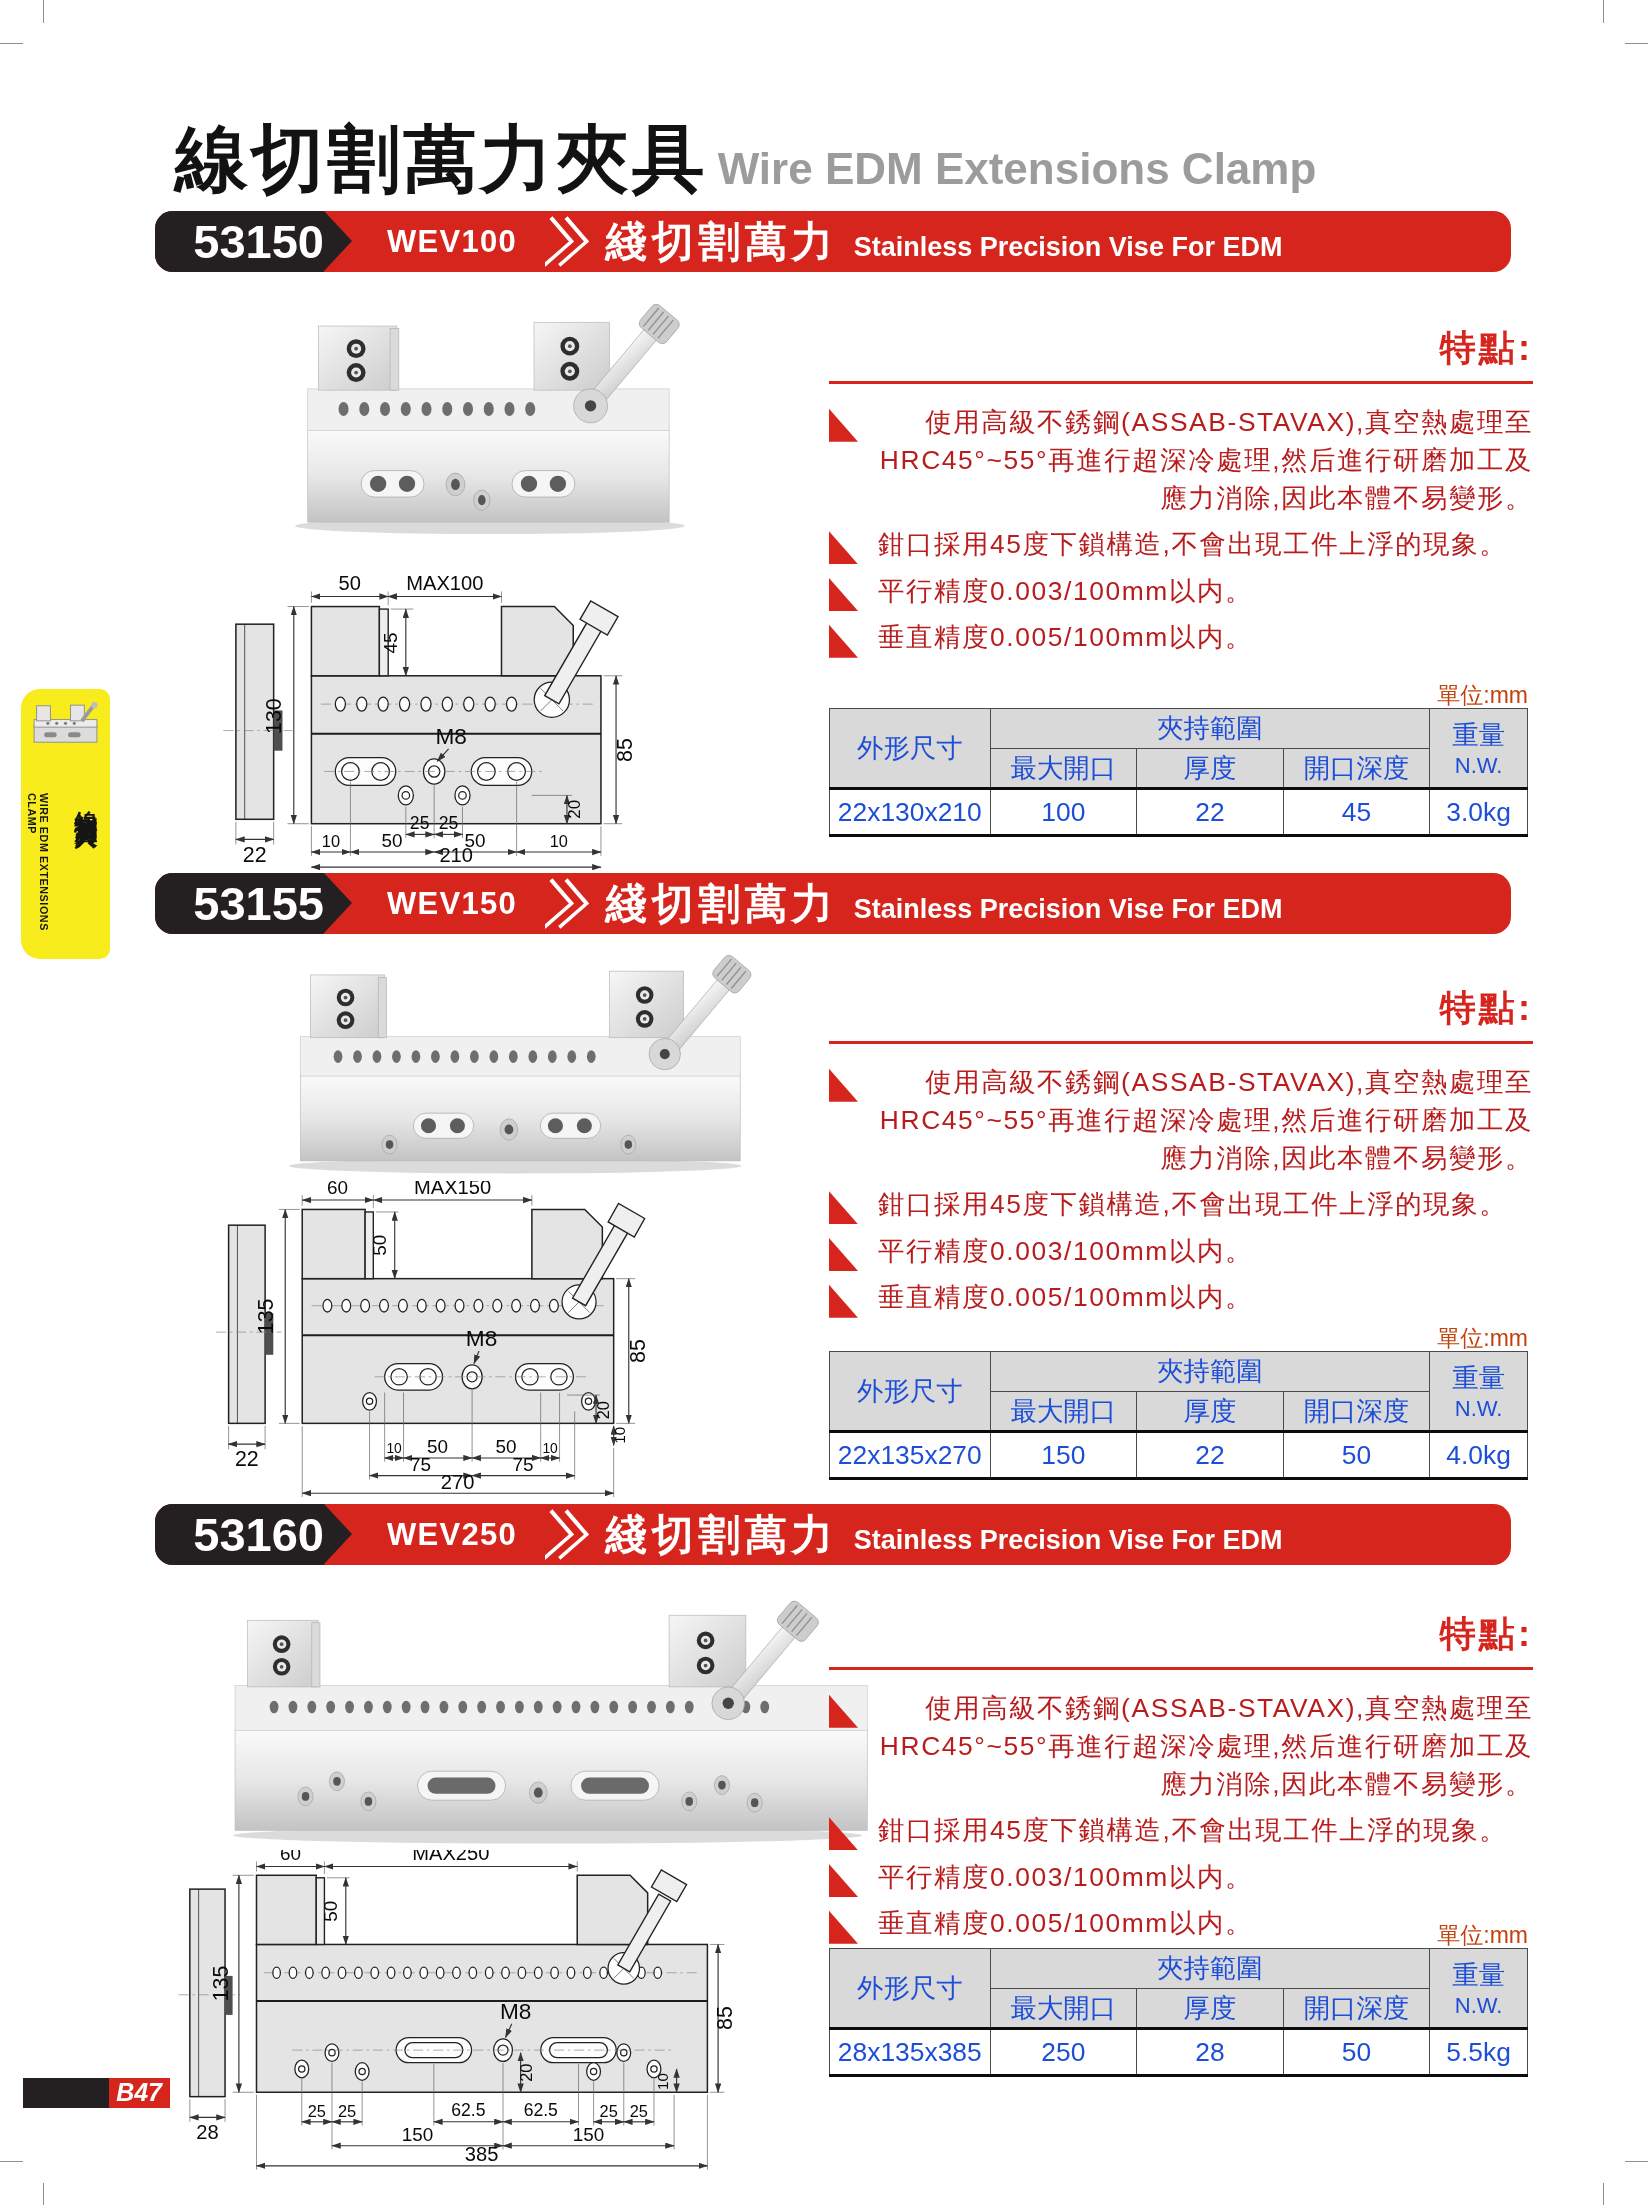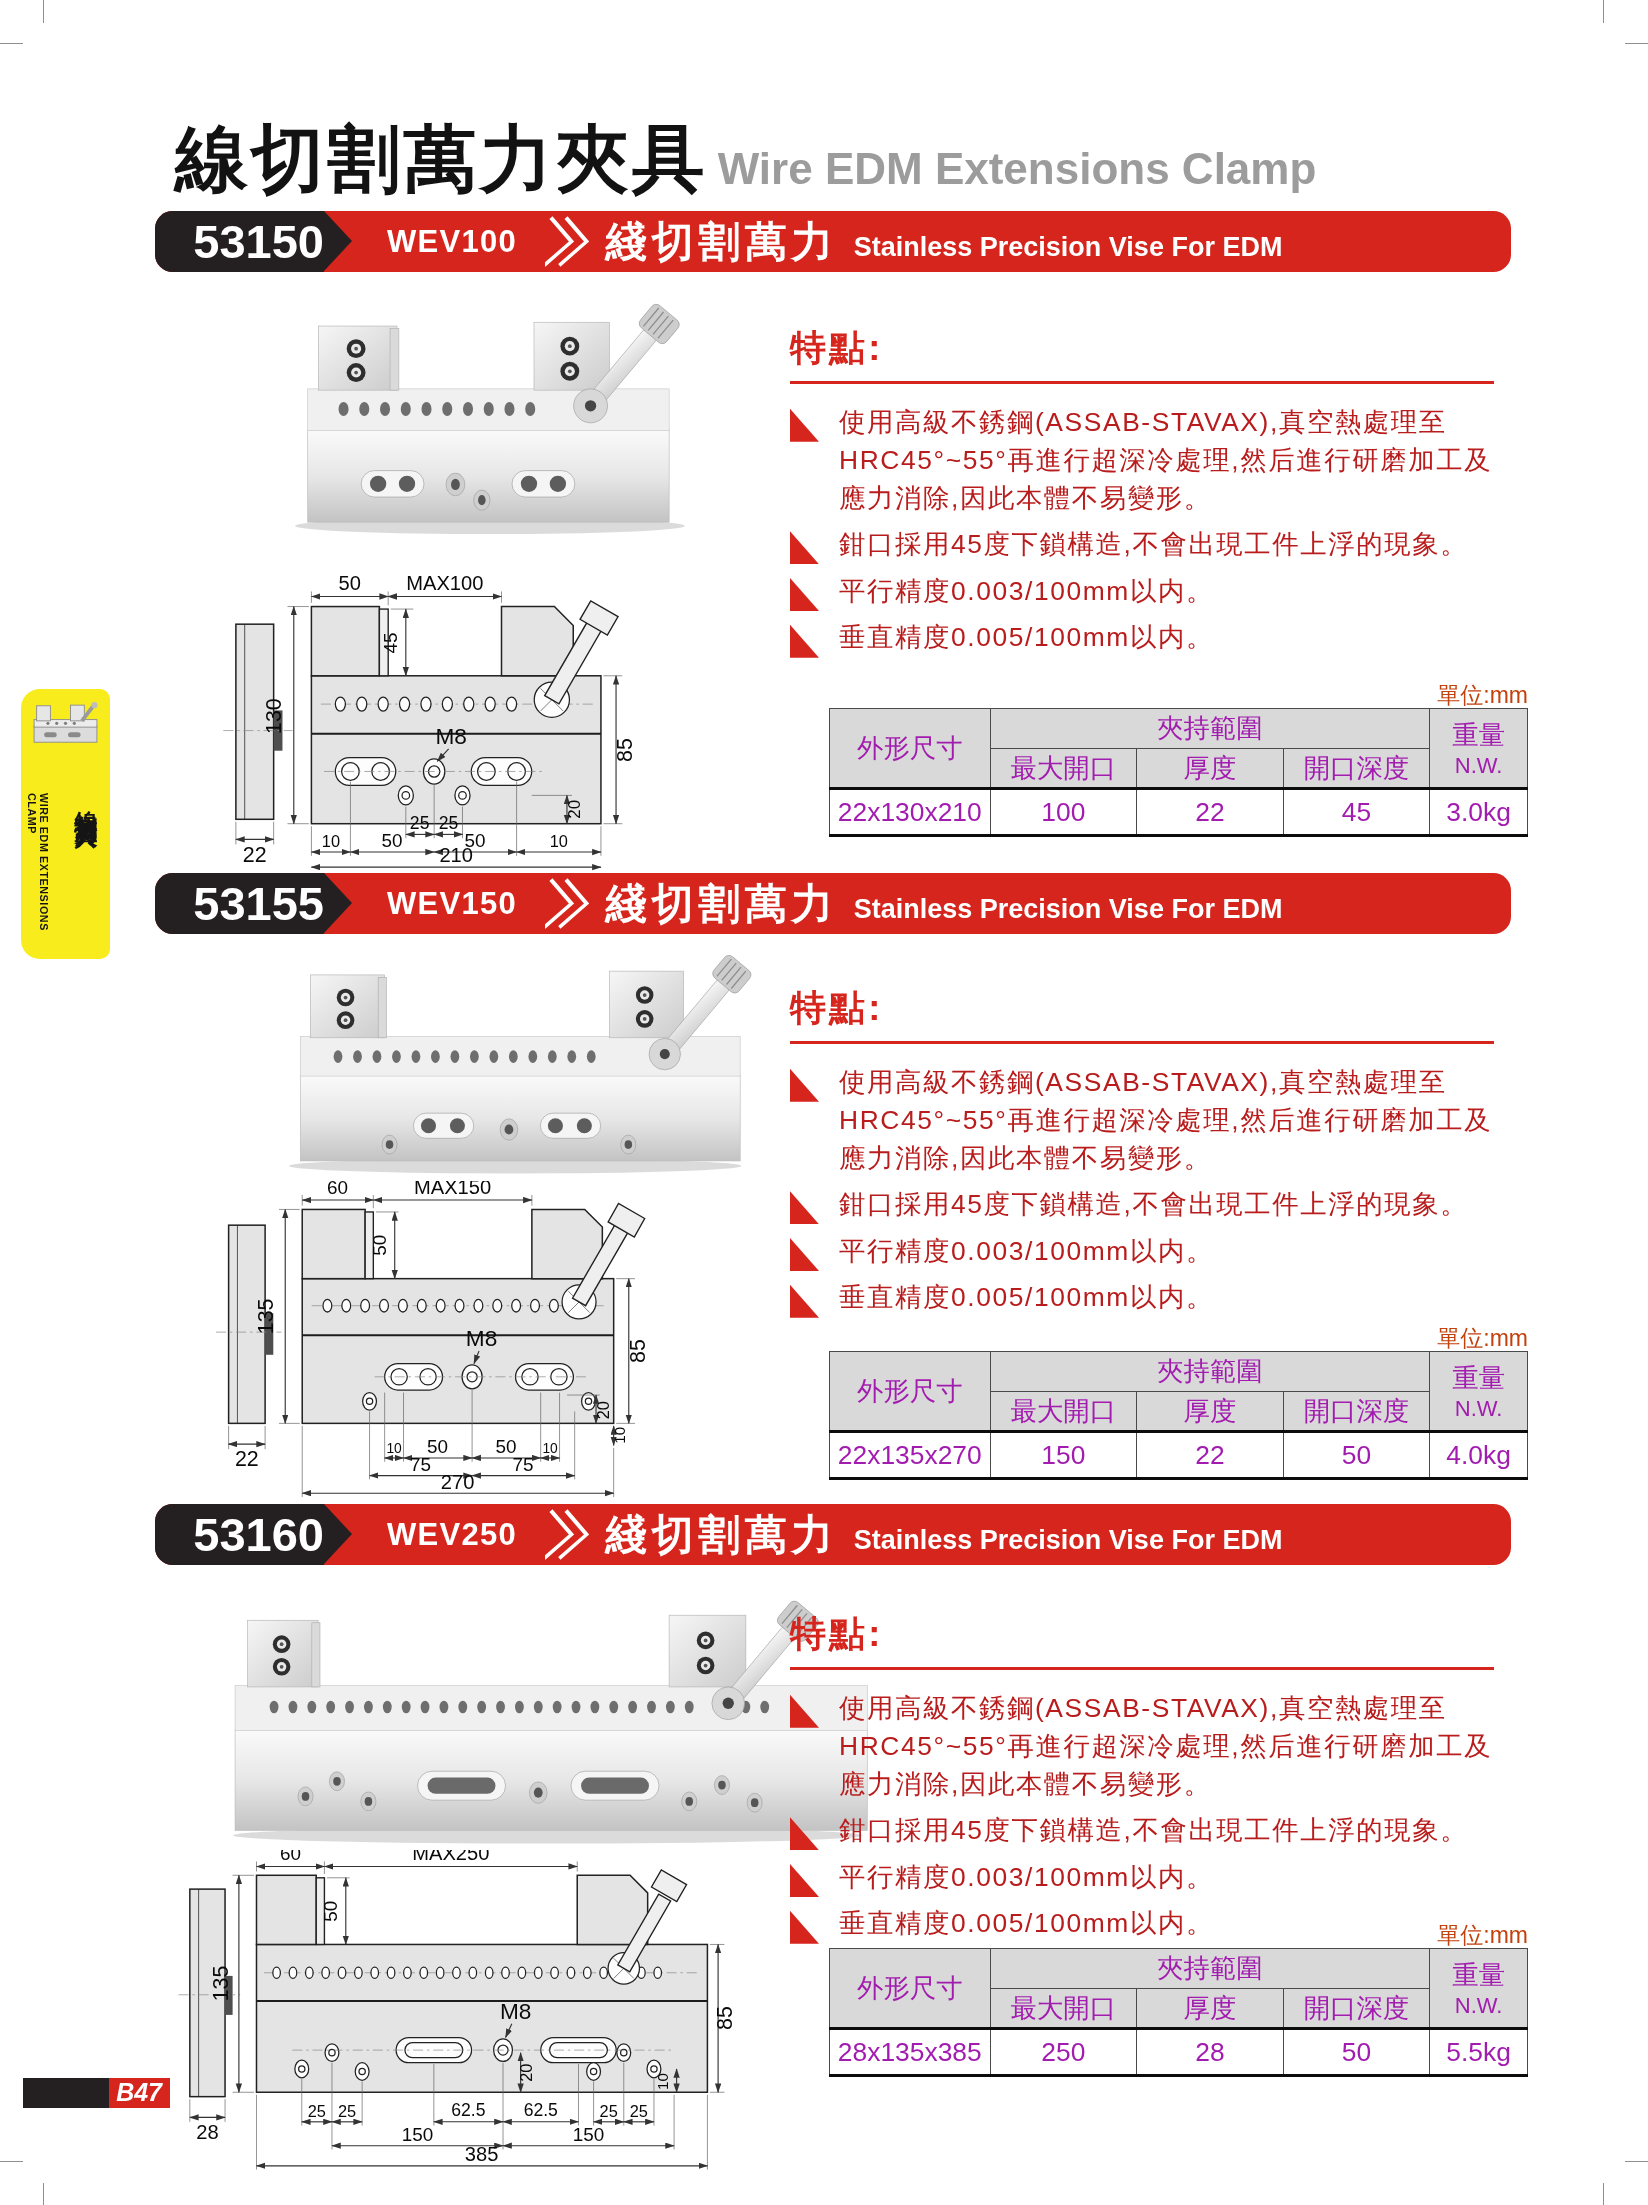--- a/index.html
+++ b/index.html
@@ -20,32 +20,32 @@
   .code-tip{position:absolute;left:169px;top:0;width:0;height:0;
             border-top:30.5px solid transparent;border-bottom:30.5px solid transparent;border-left:28px solid #241f20;}
   .code-text{position:absolute;left:0;top:0;width:169px;height:61px;line-height:61px;text-align:right;
              color:#fff;font-size:47px;font-weight:bold;letter-spacing:0px;}
   .model{color:#fff;font-size:31px;font-weight:bold;margin-left:36px;letter-spacing:1.3px;flex:none;}
   .chev{margin:0 11.3px 0 28px;flex:none;}
   .bname-zh{color:#fff;font-size:42px;font-weight:bold;letter-spacing:4.4px;flex:none;}
   .bname-en{color:#fff;font-size:27px;font-weight:bold;margin-left:16.3px;margin-top:11.3px;flex:none;}
 
   
-  .features{position:absolute;left:790px;width:704px;}
+  .features{position:absolute;left:829px;width:704px;text-align:right;}
   .f-head{color:#d6251d;font-size:36px;font-weight:bold;letter-spacing:3.1px;
           padding-bottom:7.5px;border-bottom:3.1px solid #d6251d;margin-bottom:19px;}
   .feature{display:flex;margin-bottom:7.5px;}
   .f-bullet{flex:none;width:29px;height:33px;background:#d6251d;margin:6.3px 20px 0 0;
             clip-path:polygon(0 0,100% 100%,0 100%);}
   .f-text{font-size:26.4px;line-height:1.45;letter-spacing:1.6px;color:#b91c1c;}
 
   
   .unit{position:absolute;left:829px;width:699px;text-align:right;font-size:23px;color:#c2410c;}
   .spec{position:absolute;left:829px;width:699px;border-collapse:collapse;text-align:center;
-        font-size:26.4px;color:#a21caf;table-layout:fixed;border-bottom:3.8px solid #0c0c0c;}
+        font-size:26.4px;color:#1d4ed8;table-layout:fixed;border-bottom:3.8px solid #0c0c0c;}
   .spec th,.spec td{border:1.3px solid #4a4a4a;font-weight:normal;padding:0;}
   .spec thead th{background:#d9d9d9;}
   .spec .r1 th{height:39px;}
   .spec .r2 th{height:38px;}
   .spec td{height:44px;border-top:3.8px solid #0c0c0c;}
   .w-sub{font-size:22px;}
   .col-dims{width:23%;} .col-a{width:21%;} .col-b{width:21%;} .col-c{width:21%;} .col-w{width:14%;}
 
   
   .drawing,.photo{position:absolute;}

